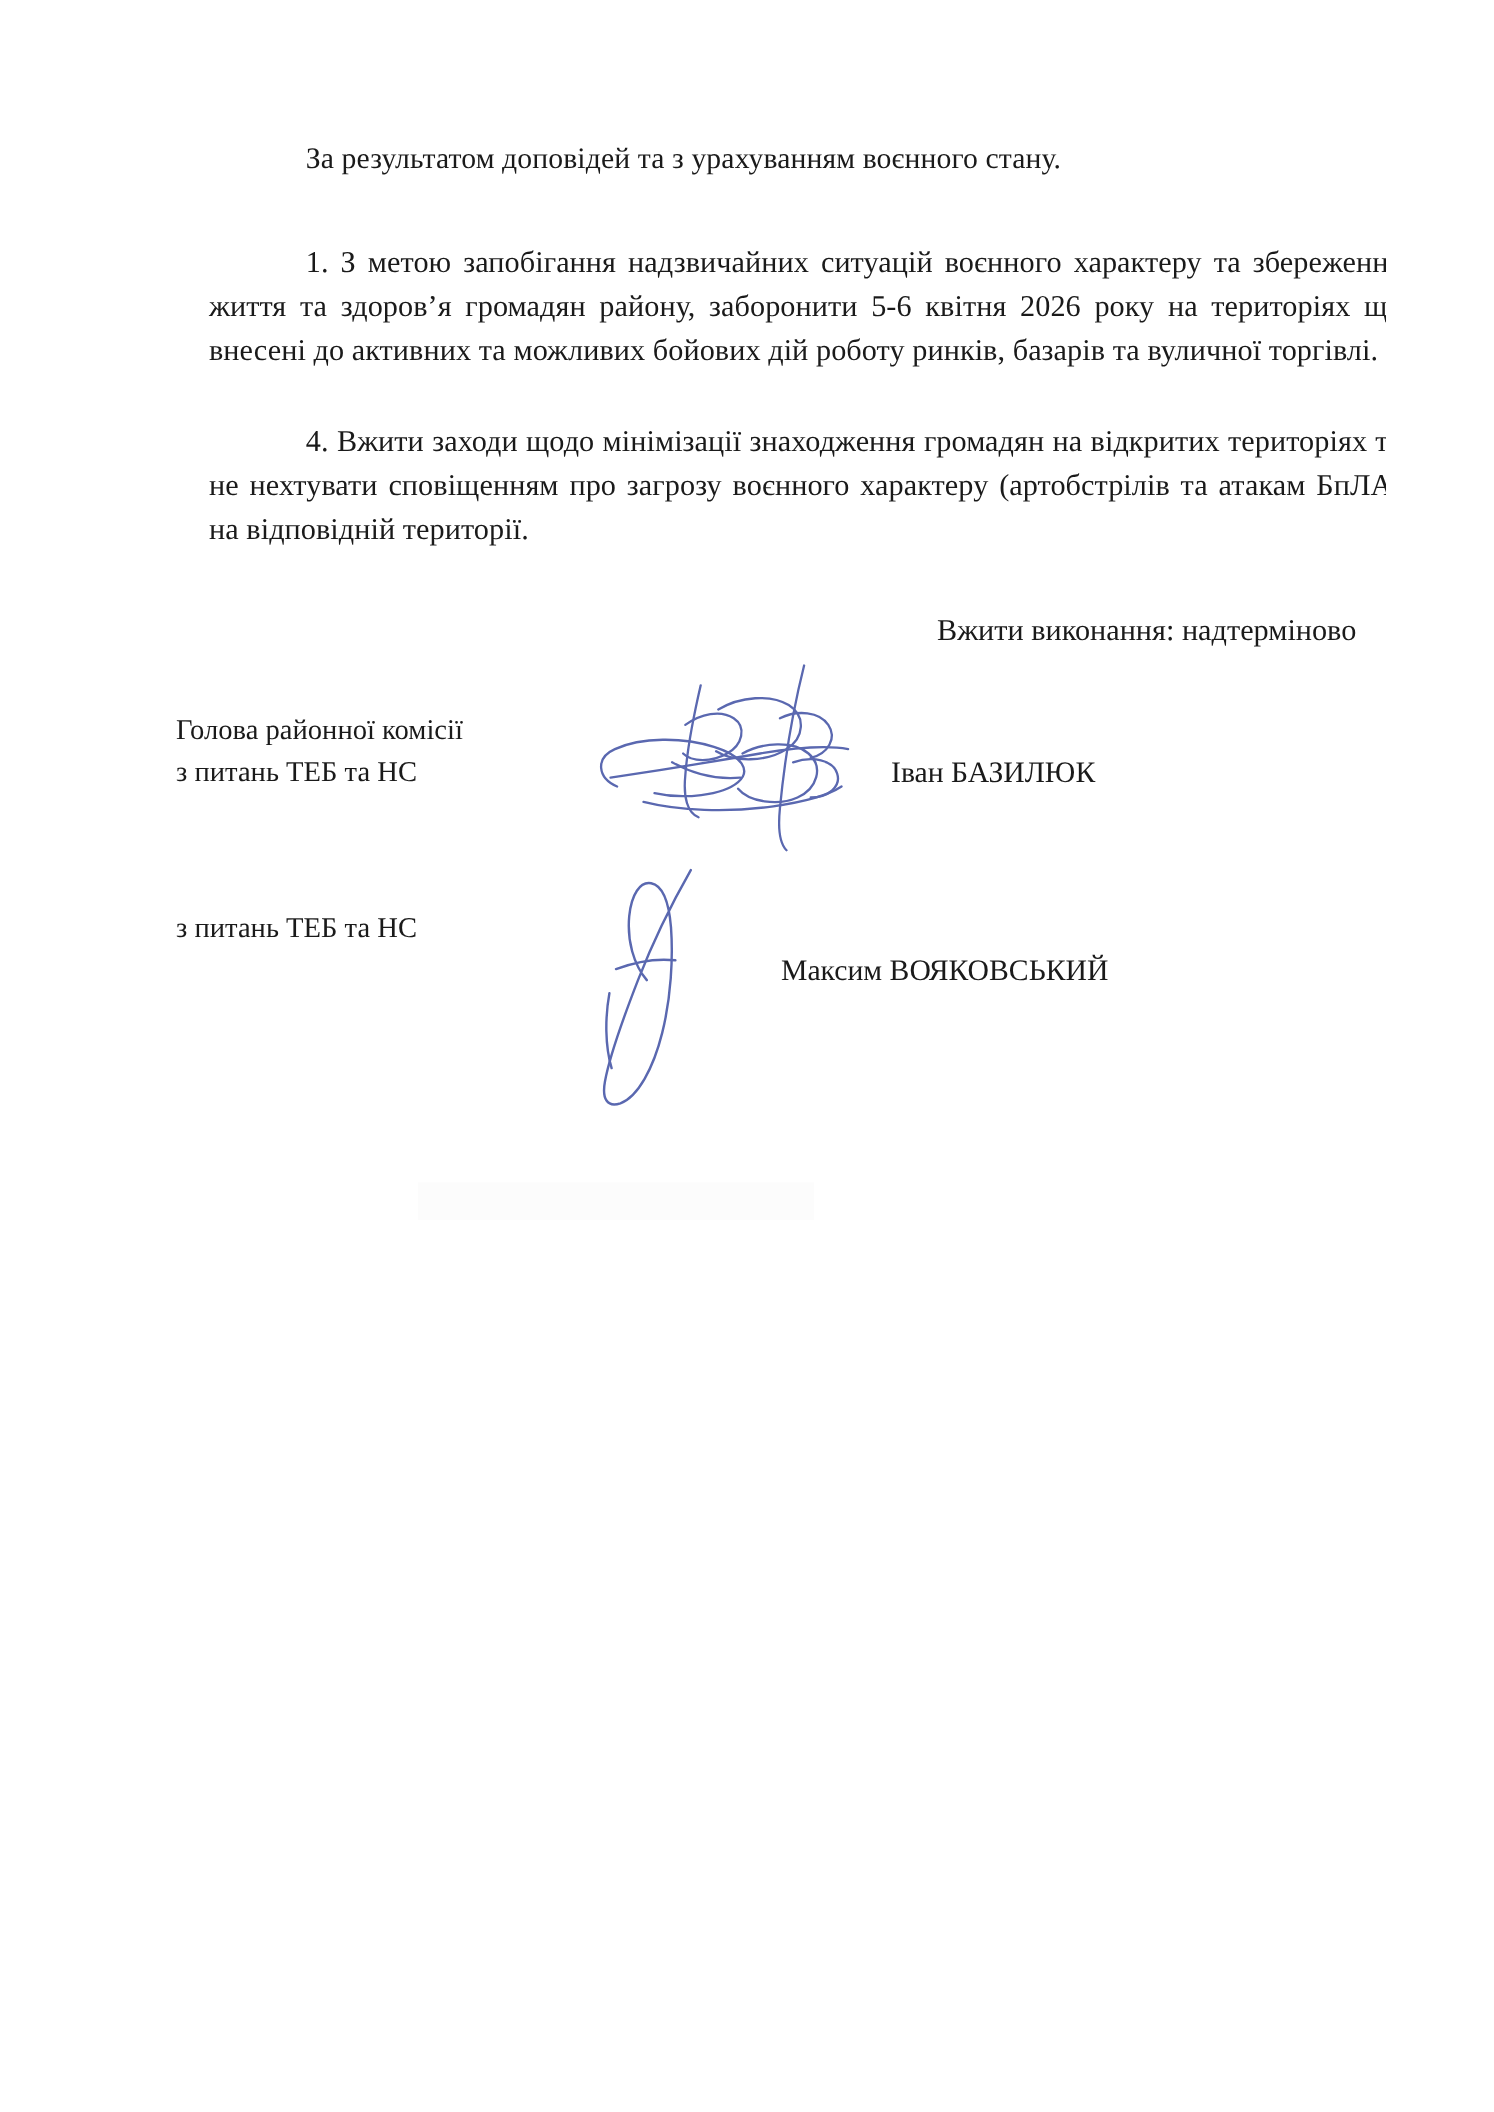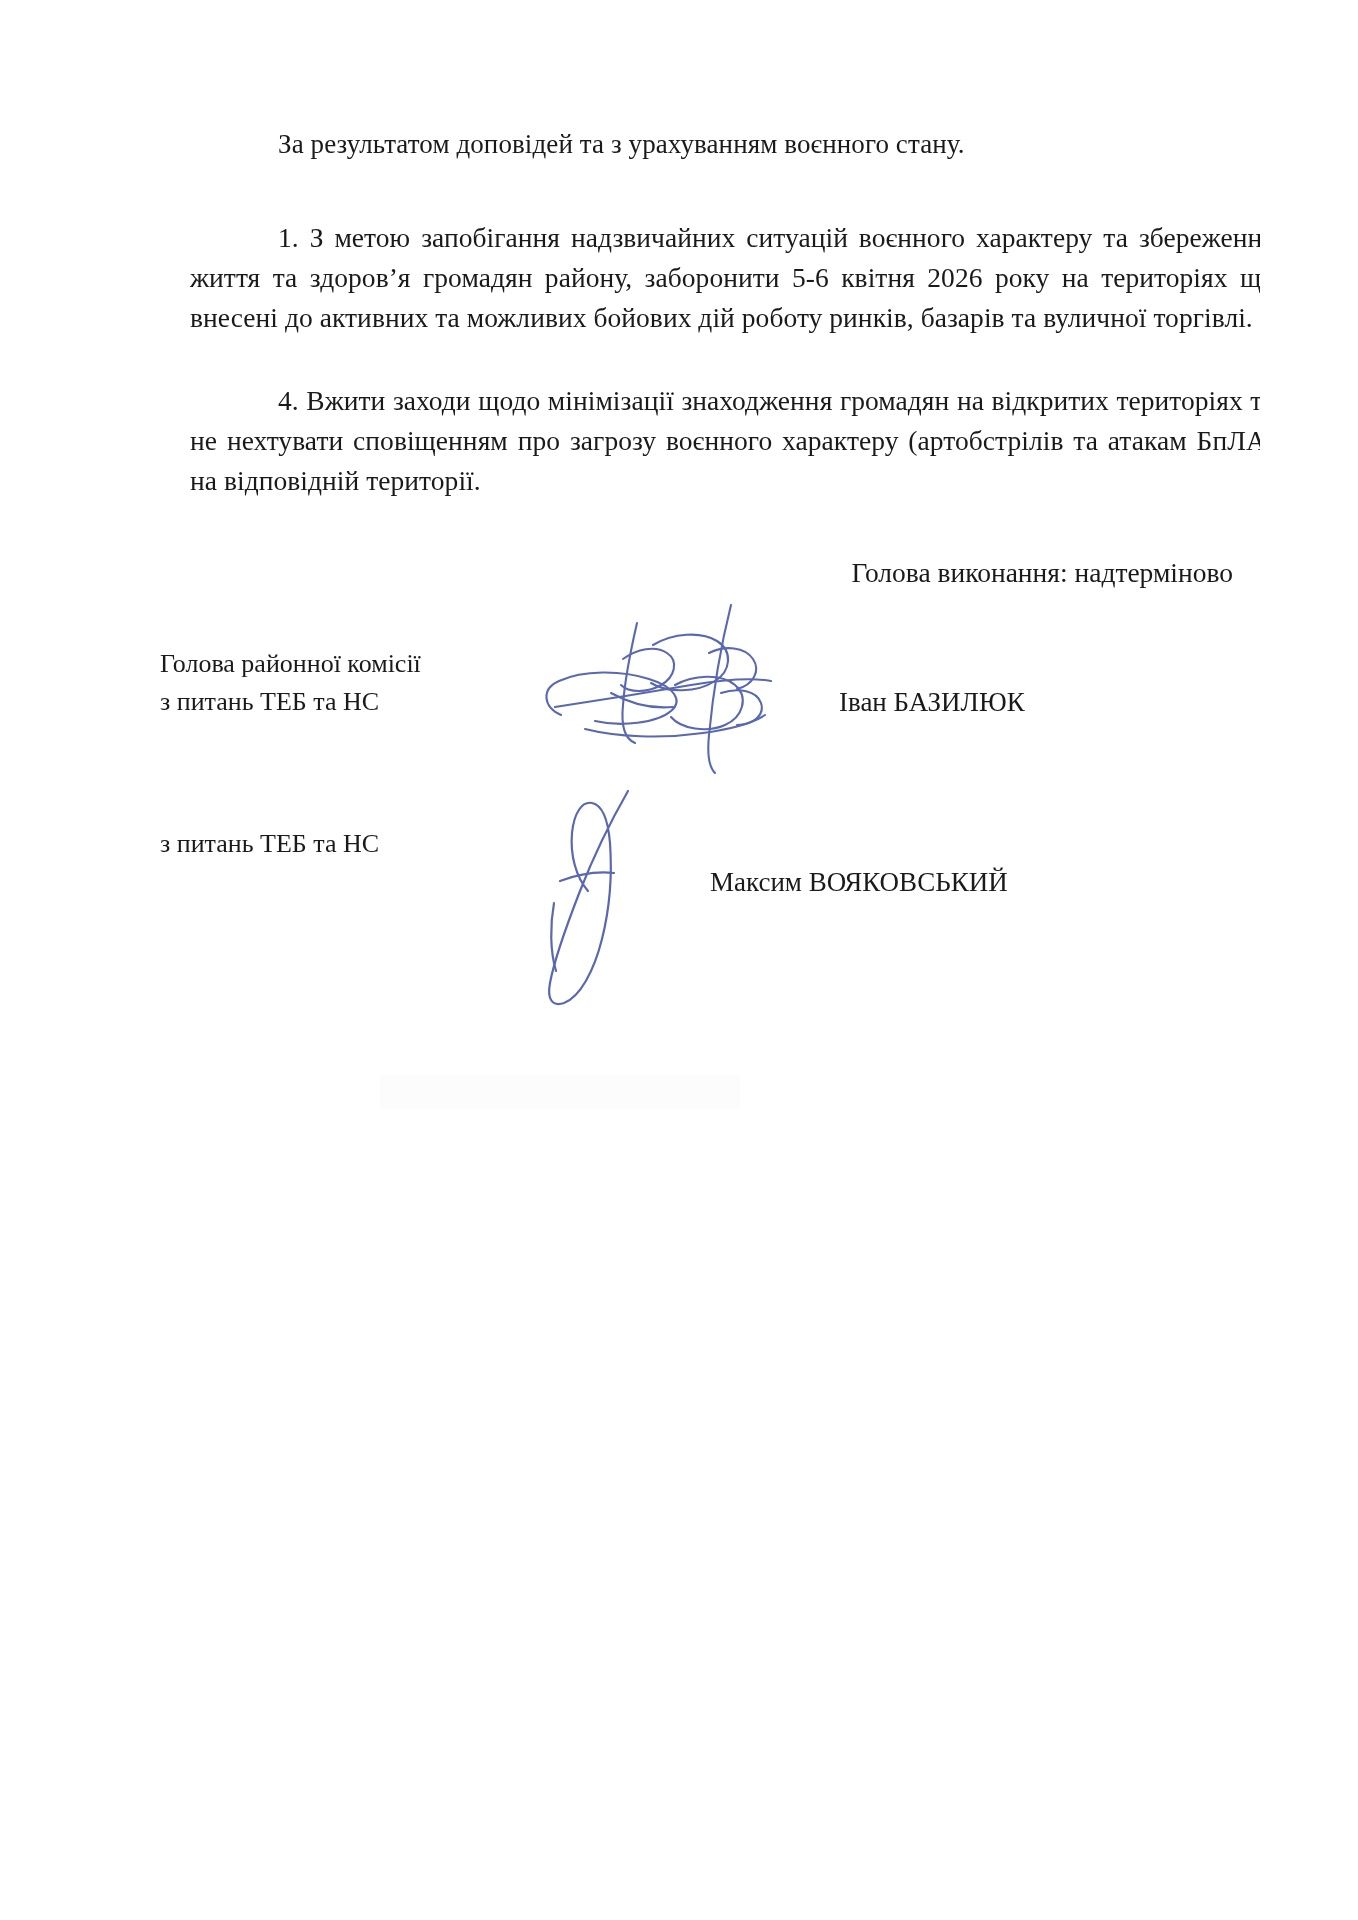--- a/index.html
+++ b/index.html
@@ -80,21 +80,21 @@
     white-space: nowrap;
   }
   .sig-title span { display: block; }
 
   .sig-name {
     position: absolute;
     top: 42px;
     font-size: 27px;
     white-space: nowrap;
   }
-  .sig-name.chair { left: 649px; }
+  .sig-name.chair { left: 620px; }
   .sig-name.secretary { left: 520px; }
 
   .sig-ink {
     position: absolute;
     pointer-events: none;
   }
   .sig-ink.chair { left: 335px; top: -48px; }
   .sig-ink.secretary { left: 330px; top: -40px; }
 
   .faint-mark {
@@ -114,21 +114,21 @@
   <div class="content">
 
     <p class="intro">За  результатом  доповідей та з урахуванням воєнного стану.</p>
 
 
     <p class="para first">1. З  метою запобігання  надзвичайних ситуацій воєнного характеру та збереження життя та здоров’я  громадян  району, заборонити  5-6 квітня 2026 року  на територіях що внесені  до  активних та можливих бойових  дій  роботу ринків, базарів та вуличної торгівлі.</p>
 
     <p class="para second">4. Вжити заходи  щодо  мінімізації знаходження громадян  на відкритих територіях   та не нехтувати сповіщенням   про загрозу воєнного характеру (артобстрілів та атакам БпЛА)  на відповідній території.</p>
 
     <div class="deadline">
-      <span>Голова виконання: </span><b>надтерміново</b>
+      <span>Вжити виконання: </span><b>надтерміново</b>
     </div>
 
     <div class="sig-block">
 
       <div class="sig-row">
         <div class="sig-title">
           <span>Голова районної комісії</span>
           <span>з питань ТЕБ та НС</span>
         </div>
 

